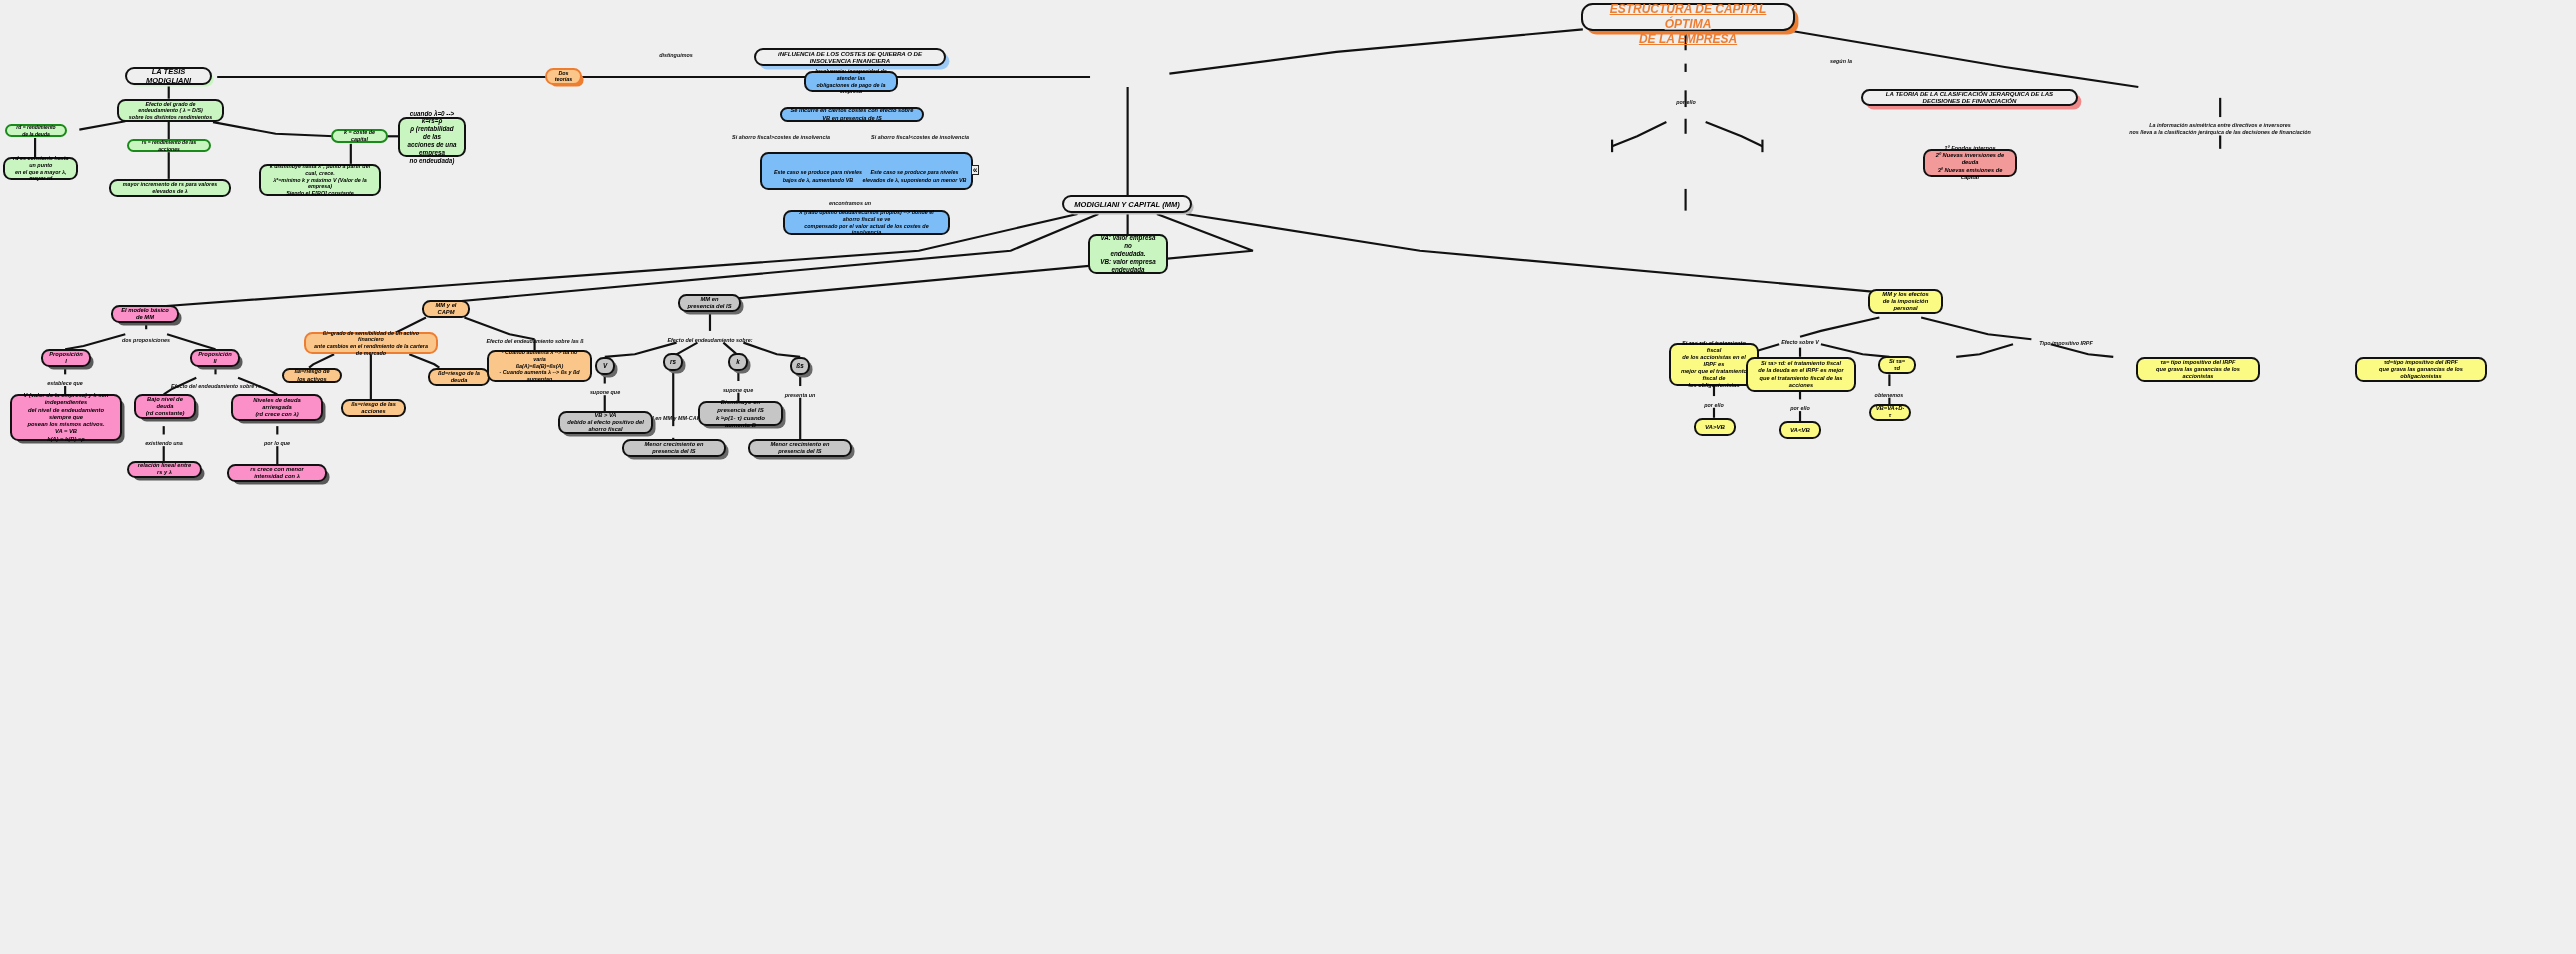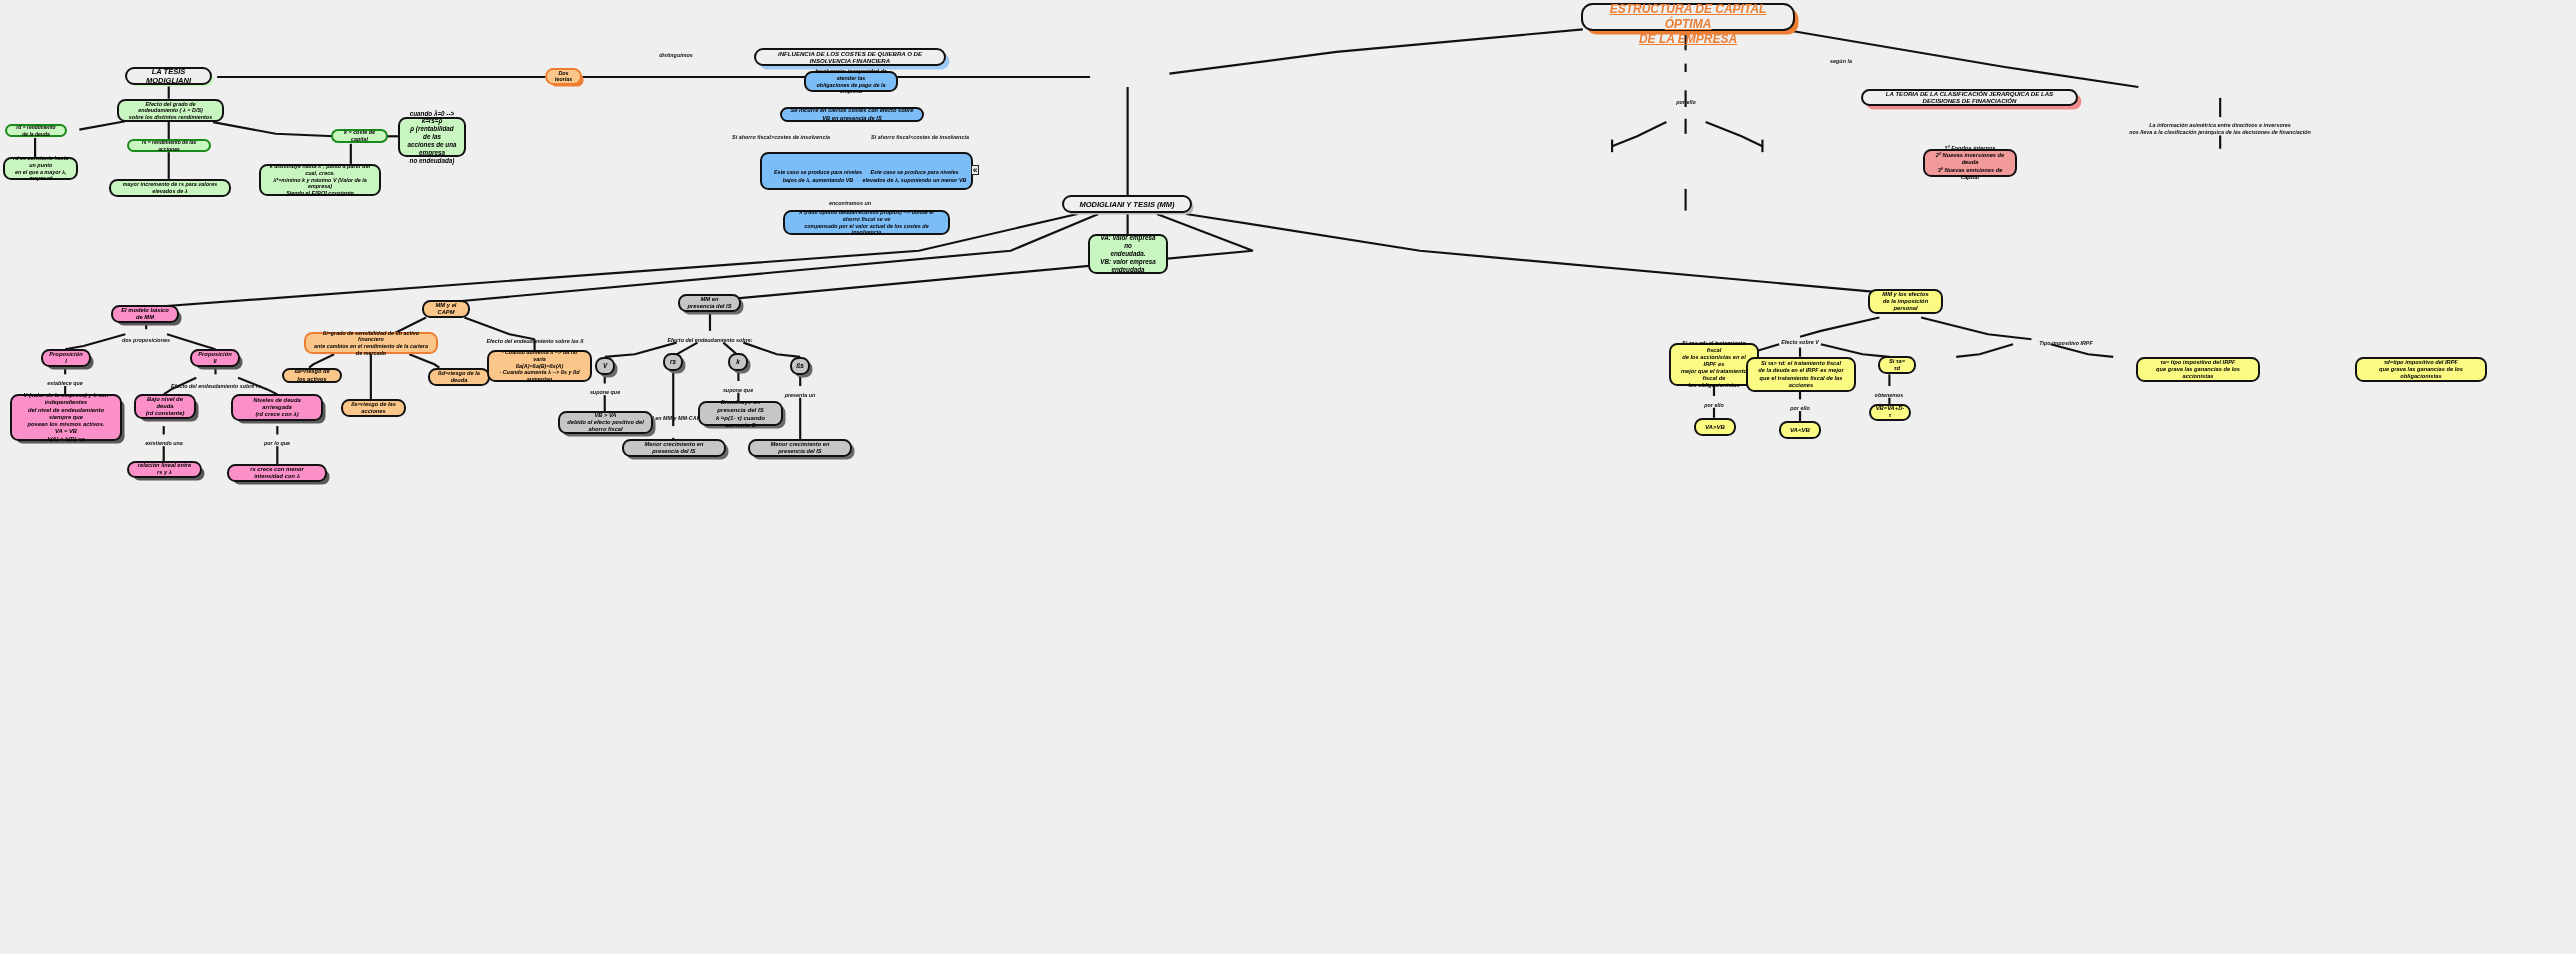--- a/index.html
+++ b/index.html
@@ -228,21 +228,21 @@
     <span>LA TEORIA DE LA CLASIFICACIÓN JERARQUICA DE LAS DECISIONES DE FINANCIACIÓN</span>
   </div>
 
   <div class="node c-red r-round" style="left:1923px;top:149px;width:94px;height:28px;font-size:5.7px;">
     <span>1º Fondos internos
 2º Nuevas inversiones de deuda
 3º Nuevas emisiones de capital</span>
   </div>
 
   <div class="node c-white r-soft" style="left:1062px;top:195px;width:130px;height:18.4px;font-size:7.5px;box-shadow:3.3px 3.3px 0 -1.7px #b9b9b9;">
-    <span>MODIGLIANI Y TESIS (MM)</span>
+    <span>MODIGLIANI Y CAPITAL (MM)</span>
   </div>
 
   <div class="node c-green r-round" style="left:1088px;top:234px;width:80px;height:40px;font-size:6.3px;">
     <span>VA: valor empresa no
 endeudada.
 VB: valor empresa
 endeudada</span>
   </div>
 
   <div class="node c-pink r-round" style="left:111px;top:305px;width:68px;height:18.4px;font-size:5.8px;">

